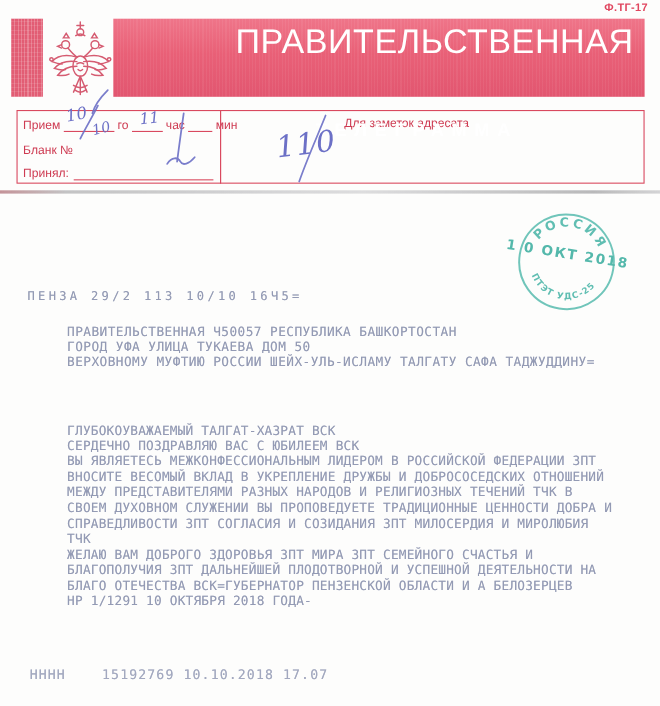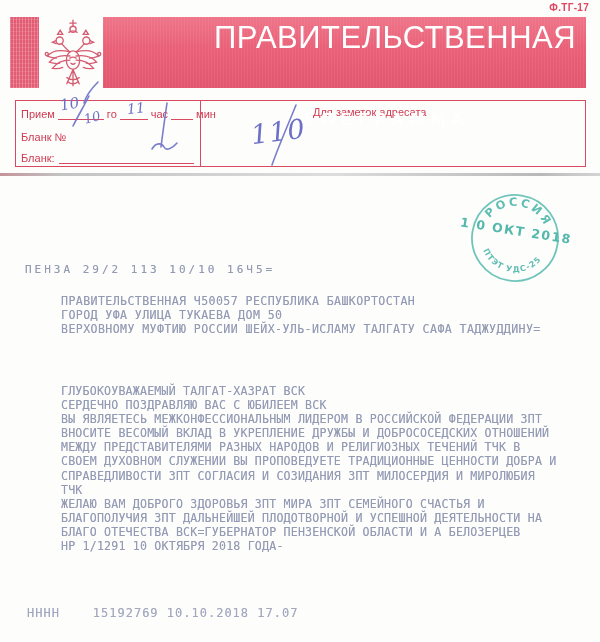--- a/index.html
+++ b/index.html
@@ -98,21 +98,21 @@
       <span>Прием</span>
       <span class="ul ul1"></span>
       <span>го</span>
       <span class="ul ul2"></span>
       <span>час</span>
       <span class="ul ul3"></span>
       <span>мин</span>
     </div>
     <div class="blank-row">Бланк №</div>
     <div class="prinyal-row">
-      <span>Бланк:</span>
+      <span>Принял:</span>
       <span class="fill-line"></span>
     </div>
   </div>
 
   <div class="box box-right">
     <div class="notes-label">Для заметок адресата</div>
   </div>
 
   <div class="smudge"></div>
 

